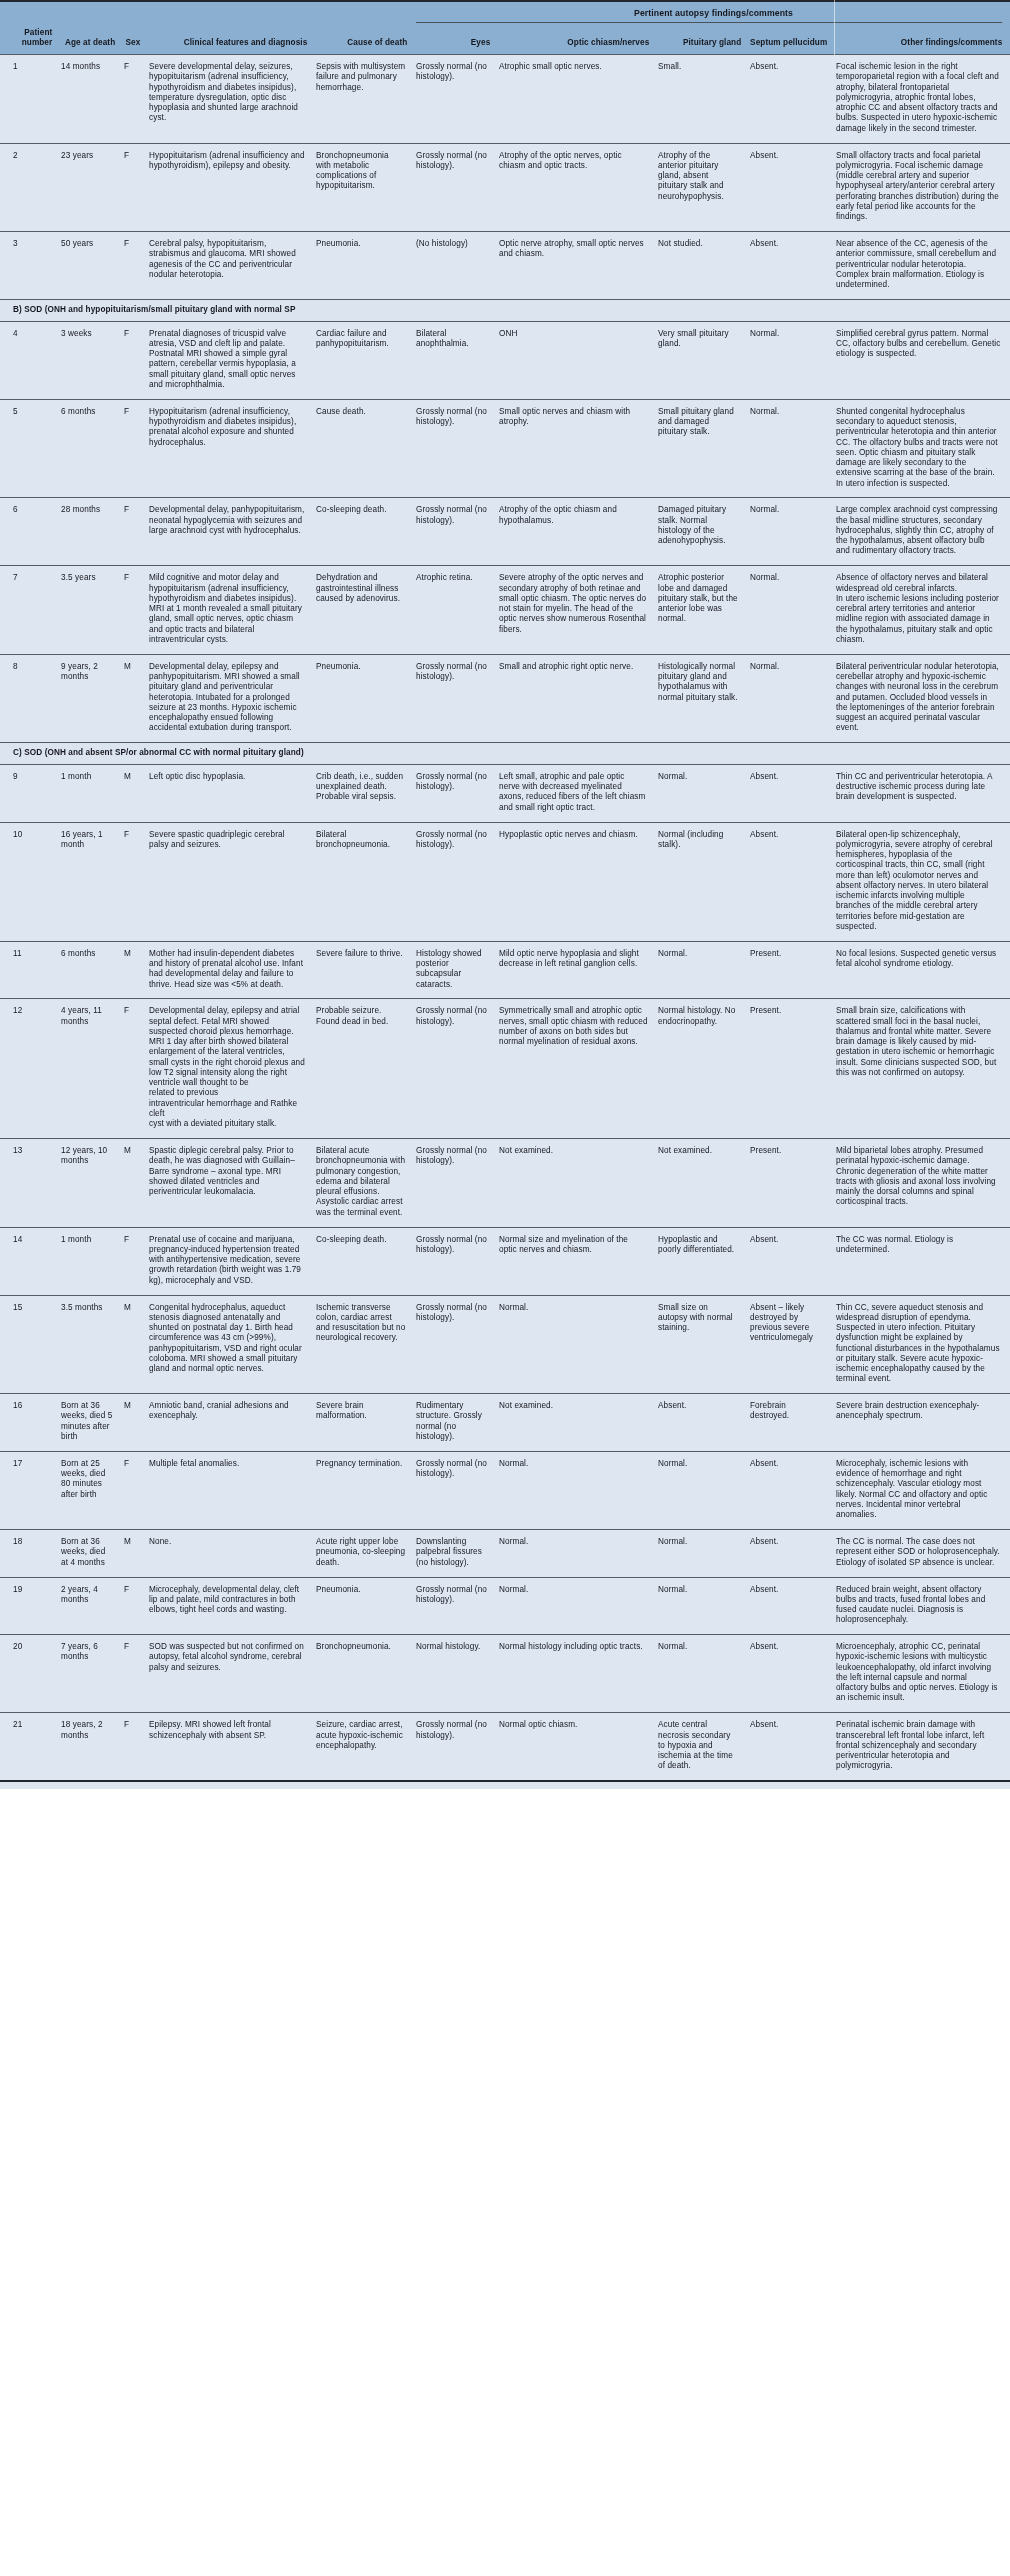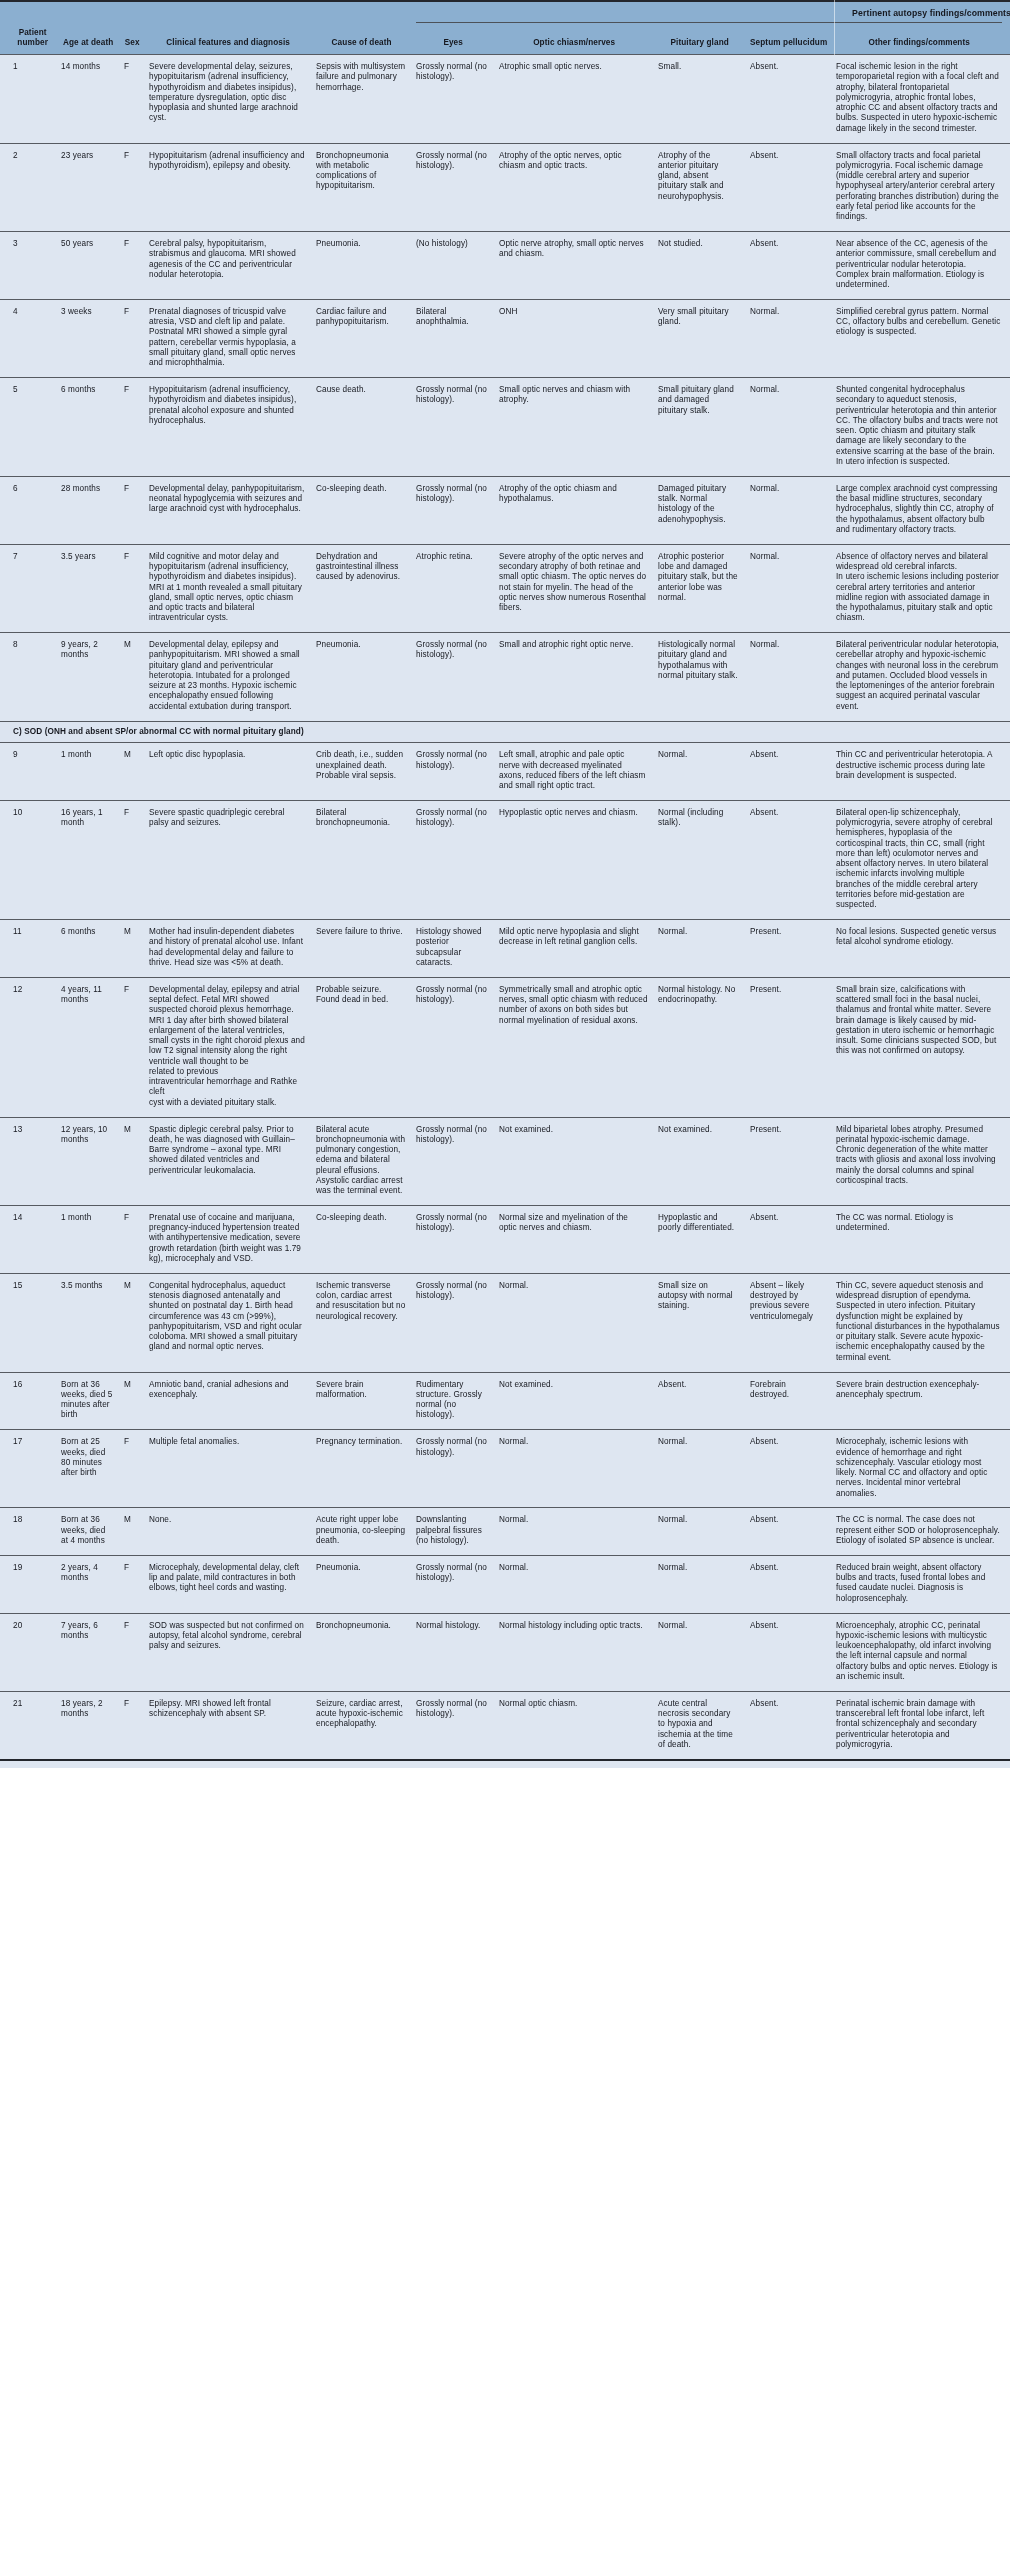--- a/index.html
+++ b/index.html
@@ -13,23 +13,23 @@
   table{
     border-collapse:collapse;
     table-layout:fixed;
     width:1010px;
     font-size:8.2px;
     line-height:1.25;
     letter-spacing:0.1px;
   }
   
   thead tr{background:#8bafd0;}
-  thead td,thead th{vertical-align:bottom;text-align:center;font-weight:bold;padding:3.5px 8.7px 6px 0;}
+  thead td,thead th{vertical-align:bottom;text-align:right;font-weight:bold;padding:3.5px 8.7px 6px 0;}
   tr.span-row td{padding:6px 0 2.6px 0;}
-  .span-title-cell{text-align:right;}
+  .span-title-cell{text-align:center;}
   .span-title{display:block;font-size:8.7px;padding-bottom:3.5px;}
   .span-underline{display:block;height:0;border-bottom:1.1px solid #4c5158;margin-right:8.7px;}
   tr.col-row th{font-size:8.2px;padding-top:1.7px;}
   th.c-patient{padding-left:13px;}
   
   table{border-top:2.2px solid #23262c;border-bottom:2.2px solid #23262c;}
   tbody tr{border-top:1px solid #565a61;background:#dee6f1;}
   tbody tr.first-body{border-top:1.6px solid #3d4147;}
   
   tr.section-row td{
@@ -118,20 +118,23 @@
           <td class="c-age">50 years</td>
           <td class="c-sex">F</td>
           <td class="c-clinical">Cerebral palsy, hypopituitarism, strabismus and glaucoma. MRI showed agenesis of the CC and periventricular nodular heterotopia.</td>
           <td class="c-cause">Pneumonia.</td>
           <td class="c-eyes">(No histology)</td>
           <td class="c-optic">Optic nerve atrophy, small optic nerves and chiasm.</td>
           <td class="c-pituitary">Not studied.</td>
           <td class="c-septum">Absent.</td>
           <td class="c-other">Near absence of the CC, agenesis of the anterior commissure, small cerebellum and periventricular nodular heterotopia. Complex brain malformation. Etiology is undetermined.</td>
         </tr>
+        <tr class="section-row">
+          <td colspan="10">B) SOD (ONH and hypopituitarism/small pituitary gland with normal SP</td>
+        </tr>
         <tr>
           <td class="c-patient">4</td>
           <td class="c-age">3 weeks</td>
           <td class="c-sex">F</td>
           <td class="c-clinical">Prenatal diagnoses of tricuspid valve atresia, VSD and cleft lip and palate. Postnatal MRI showed a simple gyral pattern, cerebellar vermis hypoplasia, a small pituitary gland, small optic nerves and microphthalmia.</td>
           <td class="c-cause">Cardiac failure and panhypopituitarism.</td>
           <td class="c-eyes">Bilateral anophthalmia.</td>
           <td class="c-optic">ONH</td>
           <td class="c-pituitary">Very small pituitary gland.</td>
           <td class="c-septum">Normal.</td>

